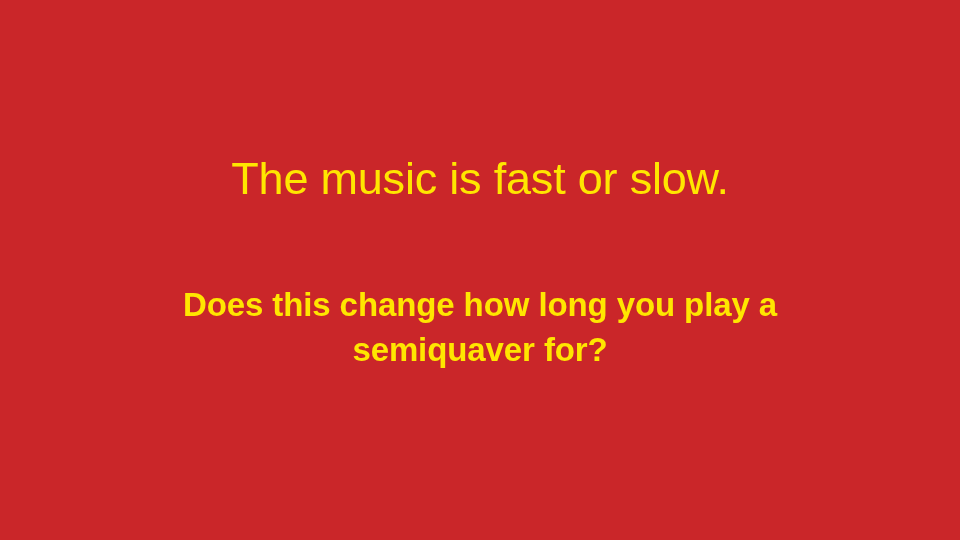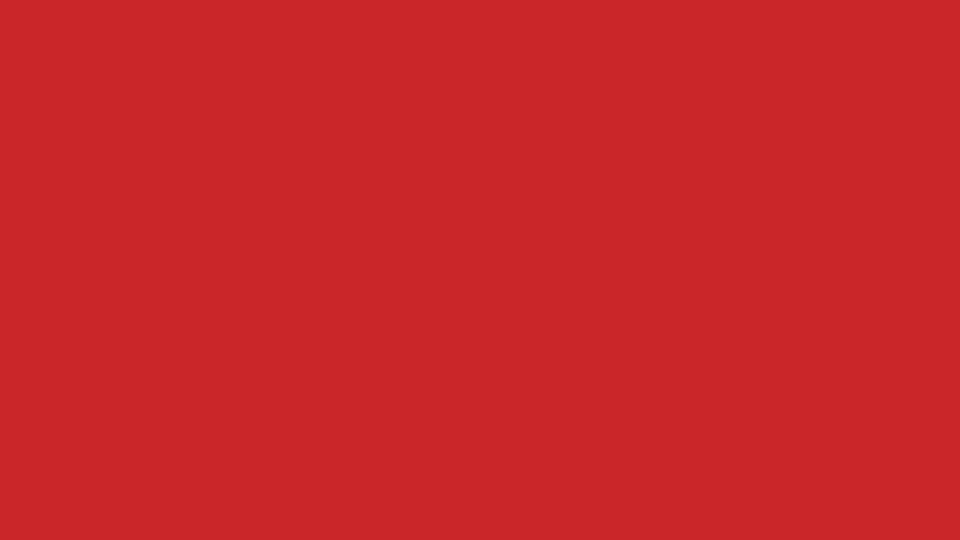--- a/index.html
+++ b/index.html
@@ -62,15 +62,21 @@
     line-height: 45px;
     letter-spacing: -0.1px;
     white-space: pre-wrap;
   }
 </style>
 </head>
 <body>
 
 <div class="slide">
 
+  <div class="title-block">
+    <span class="title-text">The music is fast or slow.</span>
+  </div>
 
+  <div class="body-block">
+    <span class="body-text">Does this change how long you play a semiquaver for?</span>
+  </div>
 
 </div>
 
 </body></html>

